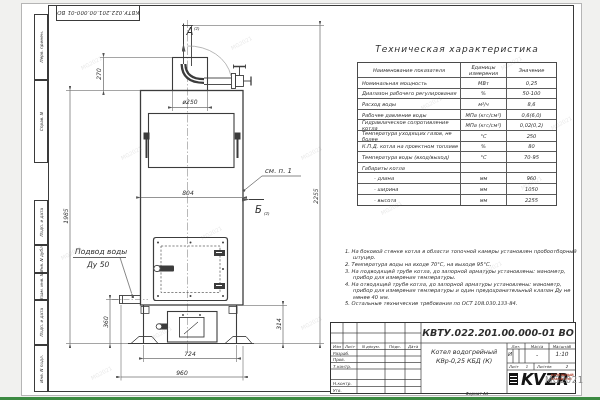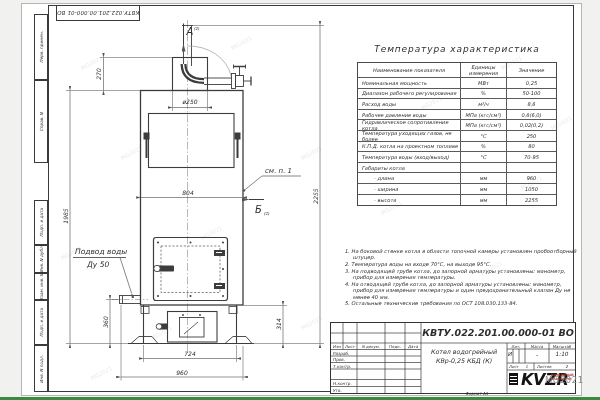--- a/index.html
+++ b/index.html
@@ -236,21 +236,21 @@
   </g>
 
   <g>
     <text class="an" x="75" y="254" style="font-size:7.5px">Подвод воды</text>
     <text class="an" x="87" y="266.5" style="font-size:7.5px">Ду 50</text>
     <line x1="73" y1="257.5" x2="126" y2="257.5" stroke="#3c3c3c" stroke-width="0.8"></line>
     <line x1="120" y1="257.5" x2="131.5" y2="293" stroke="#555" stroke-width="0.7" marker-end="url(#ar)"></line>
   </g>
 </svg>
 
-<div class="techtitle">Температура характеристика</div>
+<div class="techtitle">Техническая характеристика</div>
 <div class="ttable" id="ttable">
     <div class="trow hrow">
       <div class="tc c0" style="justify-content: center; text-align: center; padding-left: 0px;">Наименование показателя</div>
       <div class="tc c1" style="justify-content: center; text-align: center; padding-left: 0px;">Единицы измерения</div>
       <div class="tc c2" style="justify-content: center; text-align: center; padding-left: 0px;">Значение</div>
     </div>
     <div class="trow drow">
       <div class="tc c0">Номинальная мощность</div>
       <div class="tc c1">МВт</div>
       <div class="tc c2">0,25</div>

